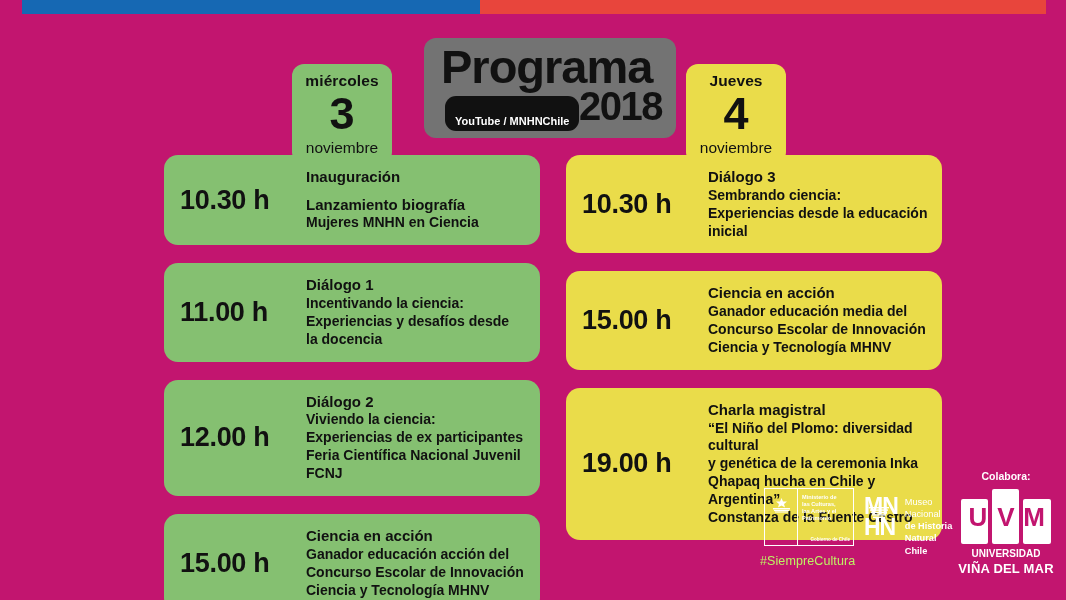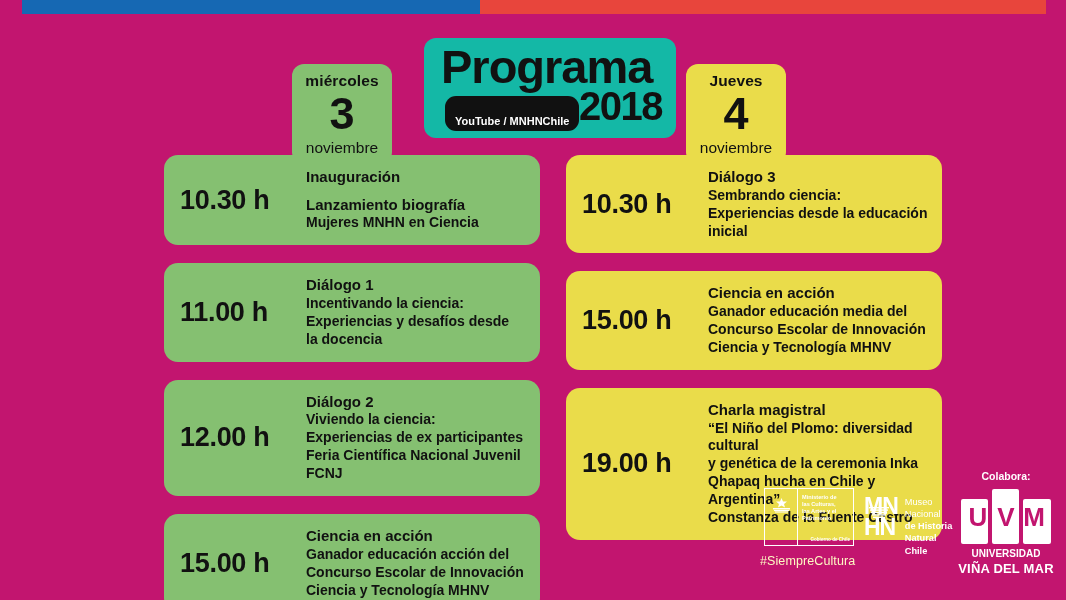--- a/index.html
+++ b/index.html
@@ -34,21 +34,21 @@
   }
   .datebox.wed  { left: 292px; background: #85c071; }
   .datebox.thu  { left: 686px; background: #eadc4a; }
   .datebox .dow   { font-size: 15.5px; font-weight: bold; letter-spacing: .1px; line-height: 1; }
   .datebox .dnum  { font-size: 45px; font-weight: bold; line-height: 1; margin: 3px 0 4px; }
   .datebox .dmon  { font-size: 15.5px; font-weight: normal; line-height: 1; }
 
   .titlecard {
     position: absolute; left: 424px; top: 0;
     width: 252px; height: 100px;
-    background: #14b8a6;
+    background: #737373;
     border-radius: 12px;
   }
   .titlecard .prog {
     position: absolute; left: 17px; top: 5px;
     font-size: 47px; font-weight: bold;
     color: #111; letter-spacing: -1px; line-height: 1;
   }
   .titlecard .year {
     position: absolute; right: 14px; top: 48px;
     font-size: 40px; font-weight: bold;
@@ -128,21 +128,21 @@
   }
   .minculturas .txt .l1 {
     color: #fff; font-size: 5.6px; font-weight: bold; line-height: 1.28;
   }
   .minculturas .txt .gob {
     position: absolute; right: 3px; bottom: 3px;
     color: #fff; font-size: 4.6px; font-weight: bold;
   }
   .siemprecultura {
     position: absolute; left: 4px; top: 84px;
-    color: #fef9c3; font-size: 12.5px; font-weight: normal;
+    color: #bef264; font-size: 12.5px; font-weight: normal;
     letter-spacing: .1px;
   }
 
   .mnhn {
     position: absolute; left: 108px; top: 26px;
     display: flex; align-items: flex-start;
   }
   .mnhn .mark {
     color: #fff; font-size: 23px; font-weight: bold;
     line-height: .92; letter-spacing: -1px;

